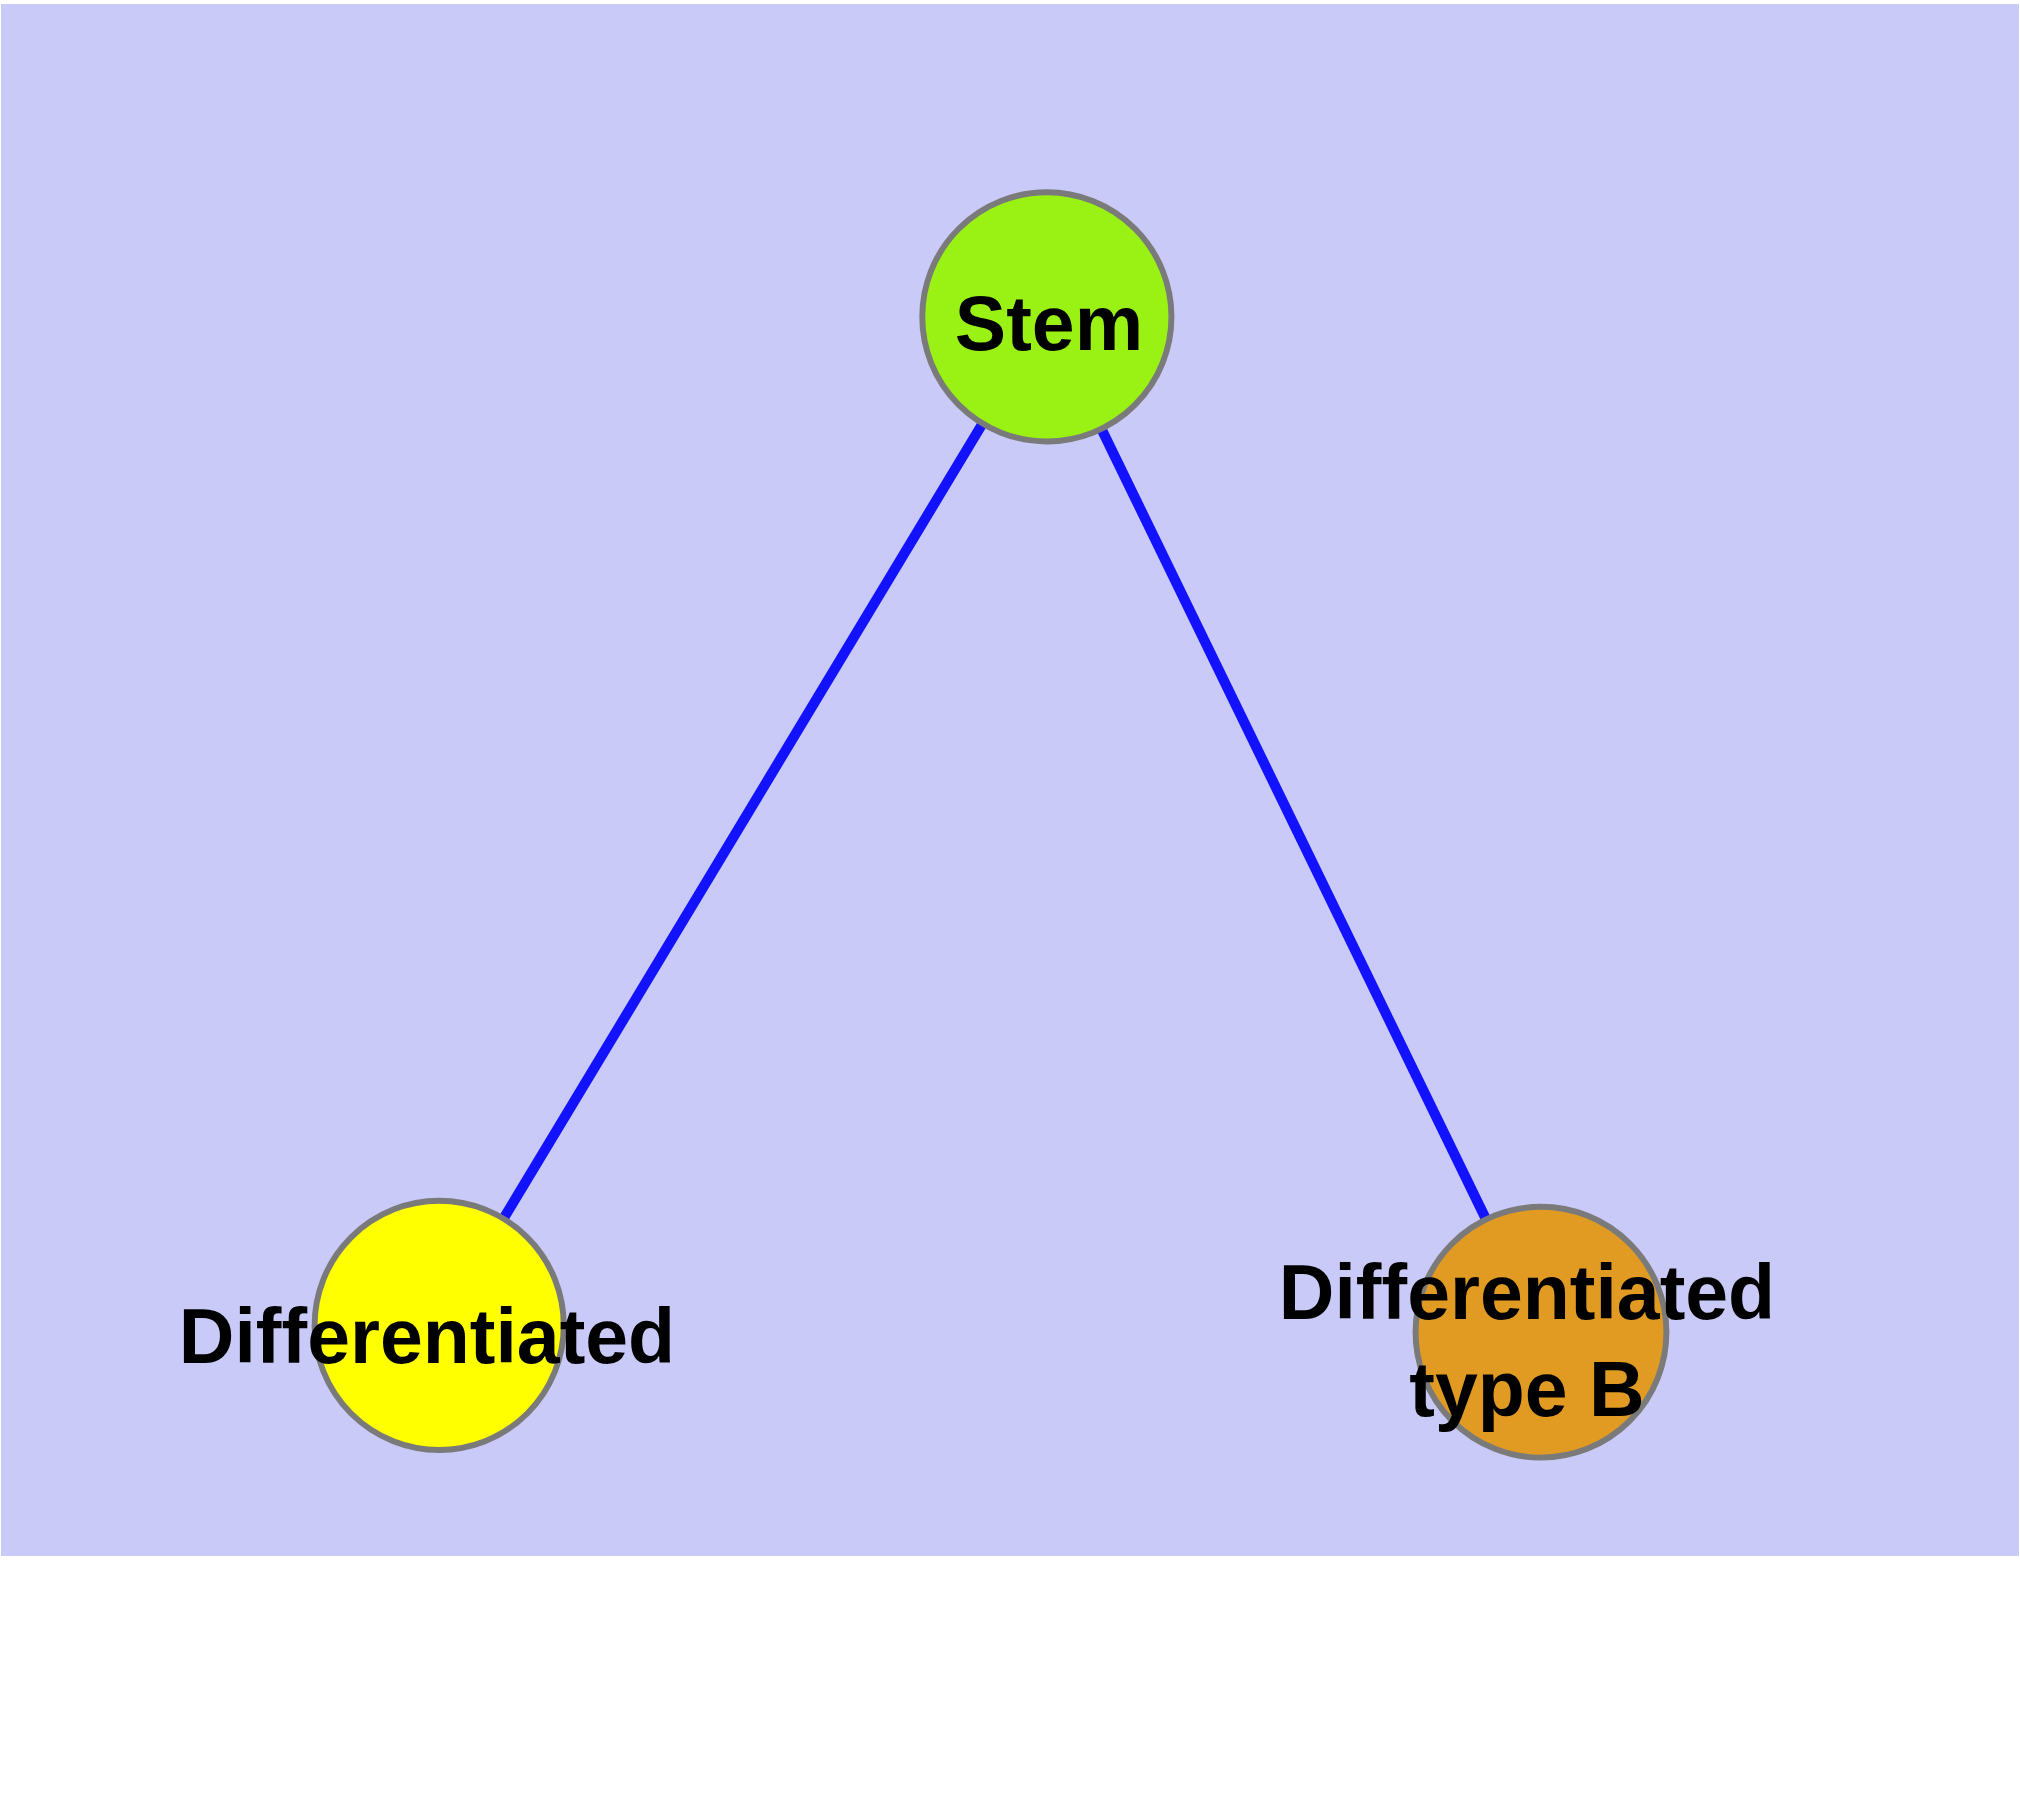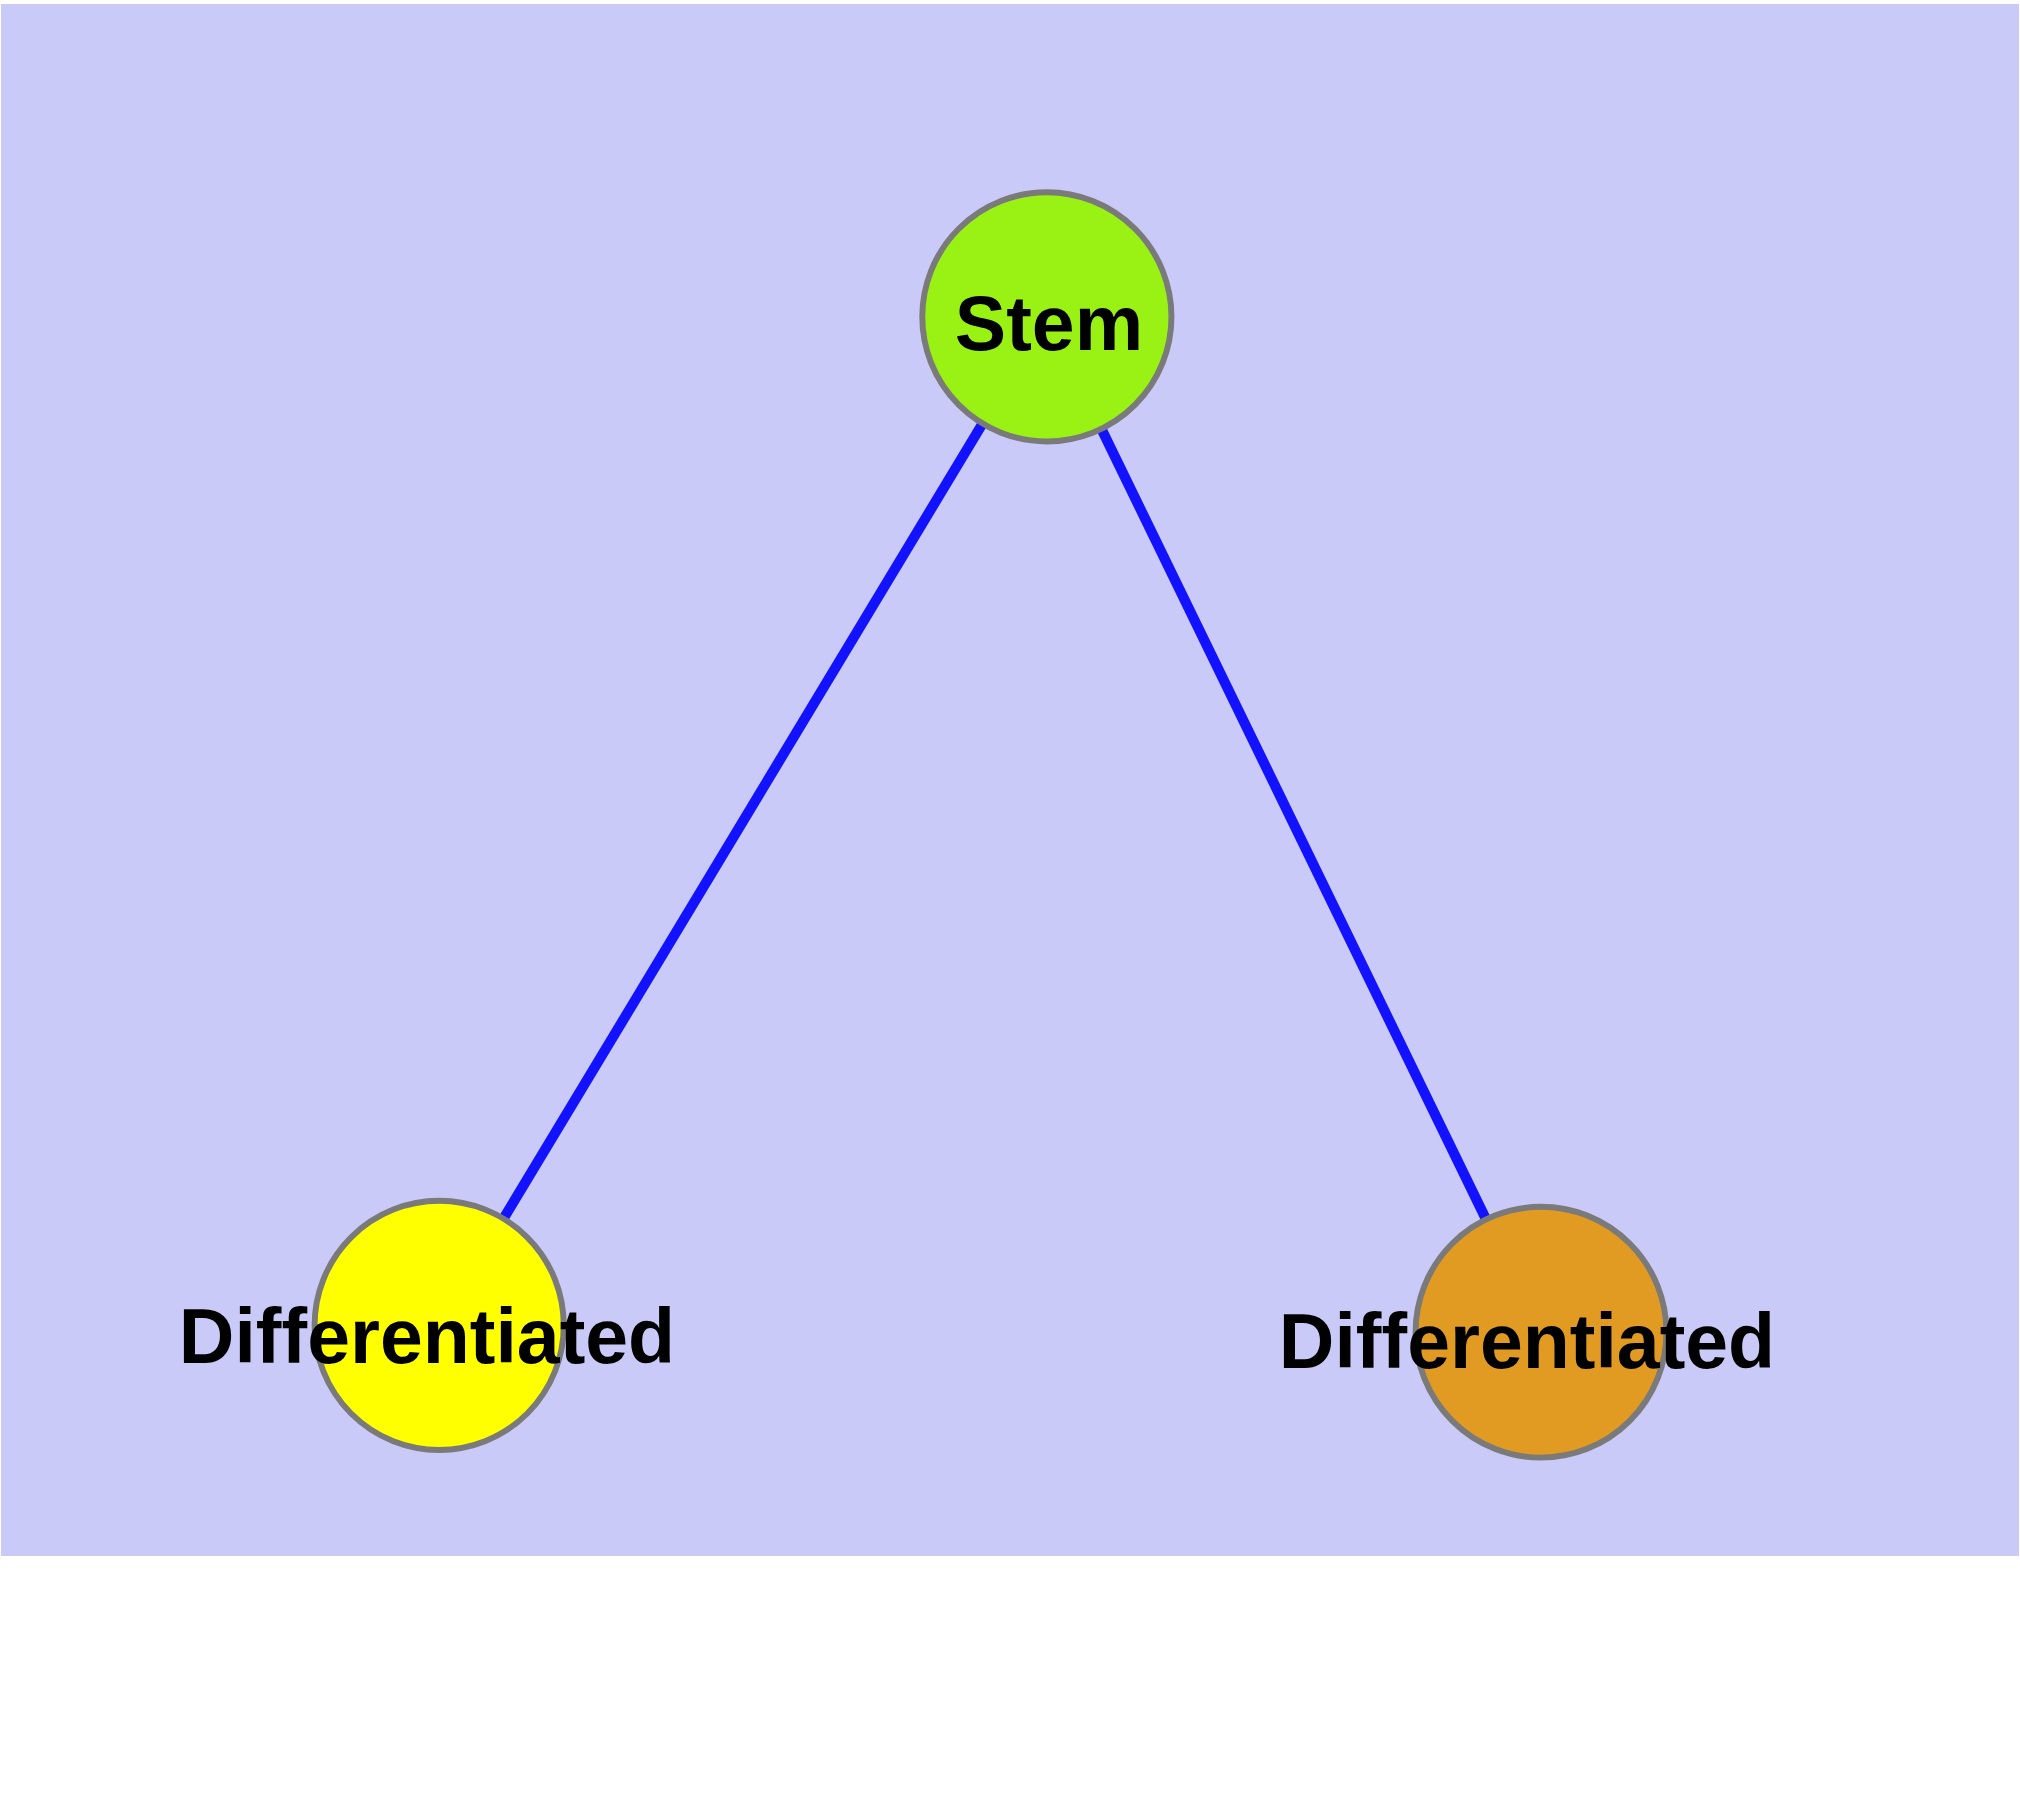--- a/index.html
+++ b/index.html
@@ -69,16 +69,17 @@
   <div class="node-label label-stem">
     <span>Stem</span>
   </div>
 
   <div class="node-label label-type-a">
     <span>Differentiated</span>
   </div>
 
   <div class="node-label label-type-b">
     <span>Differentiated</span>
+    <span>type B</span>
   </div>
 
 </div>
 
 
 </body></html>

